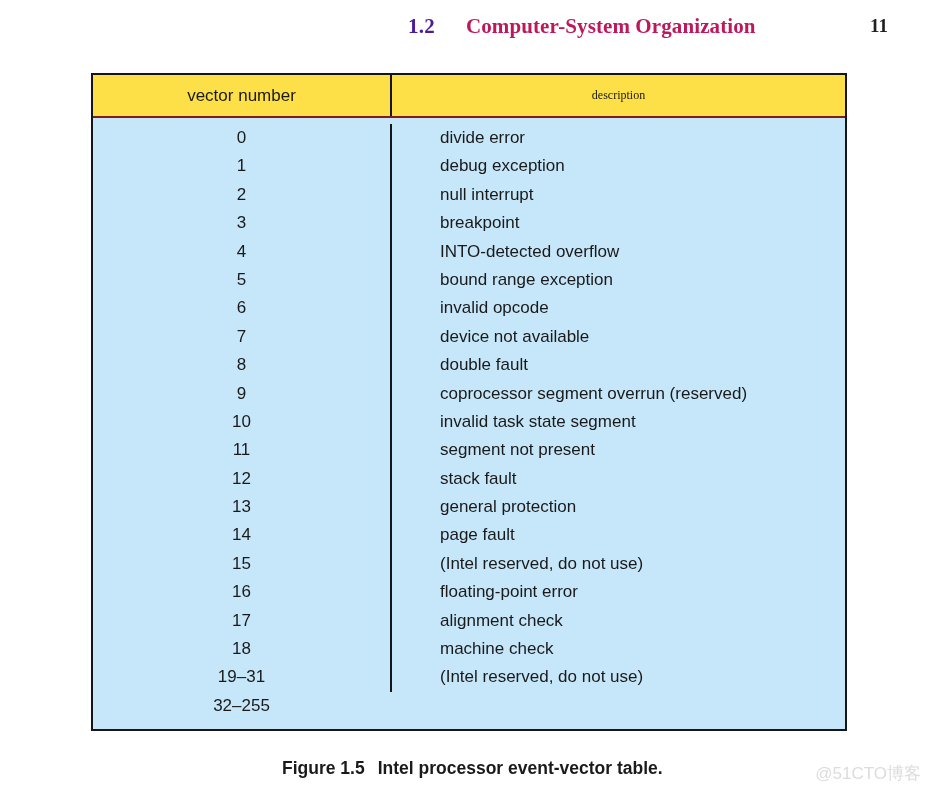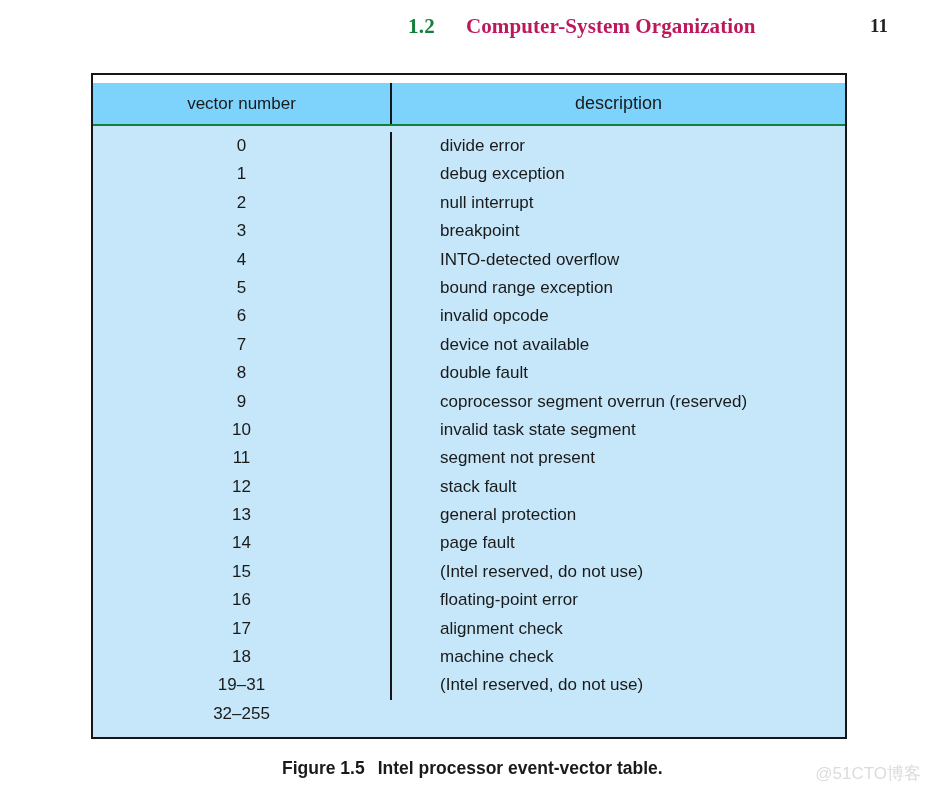--- a/index.html
+++ b/index.html
@@ -24,21 +24,21 @@
     width: 939px;
     height: 30px;
   }
   .page-header .section-number {
     position: absolute;
     left: 408px;
     top: 0;
     font-family: "Liberation Serif", serif;
     font-weight: bold;
     font-size: 21px;
-    color: #15803d;
+    color: #4c1d95;
     letter-spacing: 0.2px;
   }
   .page-header .section-title {
     position: absolute;
     left: 466px;
     top: 0;
     font-family: "Liberation Serif", serif;
     font-weight: bold;
     font-size: 21px;
     color: #be185d;
@@ -60,24 +60,23 @@
     position: absolute;
     left: 91px;
     top: 73px;
     width: 756px;
     border: 2px solid #14161a;
     border-collapse: collapse;
     box-sizing: border-box;
   }
   .table-head-row {
     display: flex;
-    background: #7dd3fc;
+    background: #fde047;
     height: 41px;
-    border-bottom: 2px solid #15803d;
-    margin-top: 8px;
+    border-bottom: 2px solid #7f1d1d;
   }
   .table-body {
     background: #c6e7fa;
     padding-top: 6px;
     padding-bottom: 9px;
   }
   .table-row {
     display: flex;
     height: 28.4px;
   }
@@ -99,23 +98,24 @@
     line-height: 28.4px;
     color: #1a1a1a;
     white-space: nowrap;
   }
   .table-head-row .col-vector {
     line-height: 41px;
     font-size: 17px;
   }
   .table-head-row .col-desc {
     line-height: 41px;
-    font-size: 18px;
+    font-size: 12px;
     padding-left: 0;
     text-align: center;
+    font-family: Liberation Serif, serif;
   }
 
   
   .figure-caption {
     position: absolute;
     left: 250px;
     top: 758px;
     font-size: 17.5px;
     color: #1a1a1a;
     white-space: nowrap;

